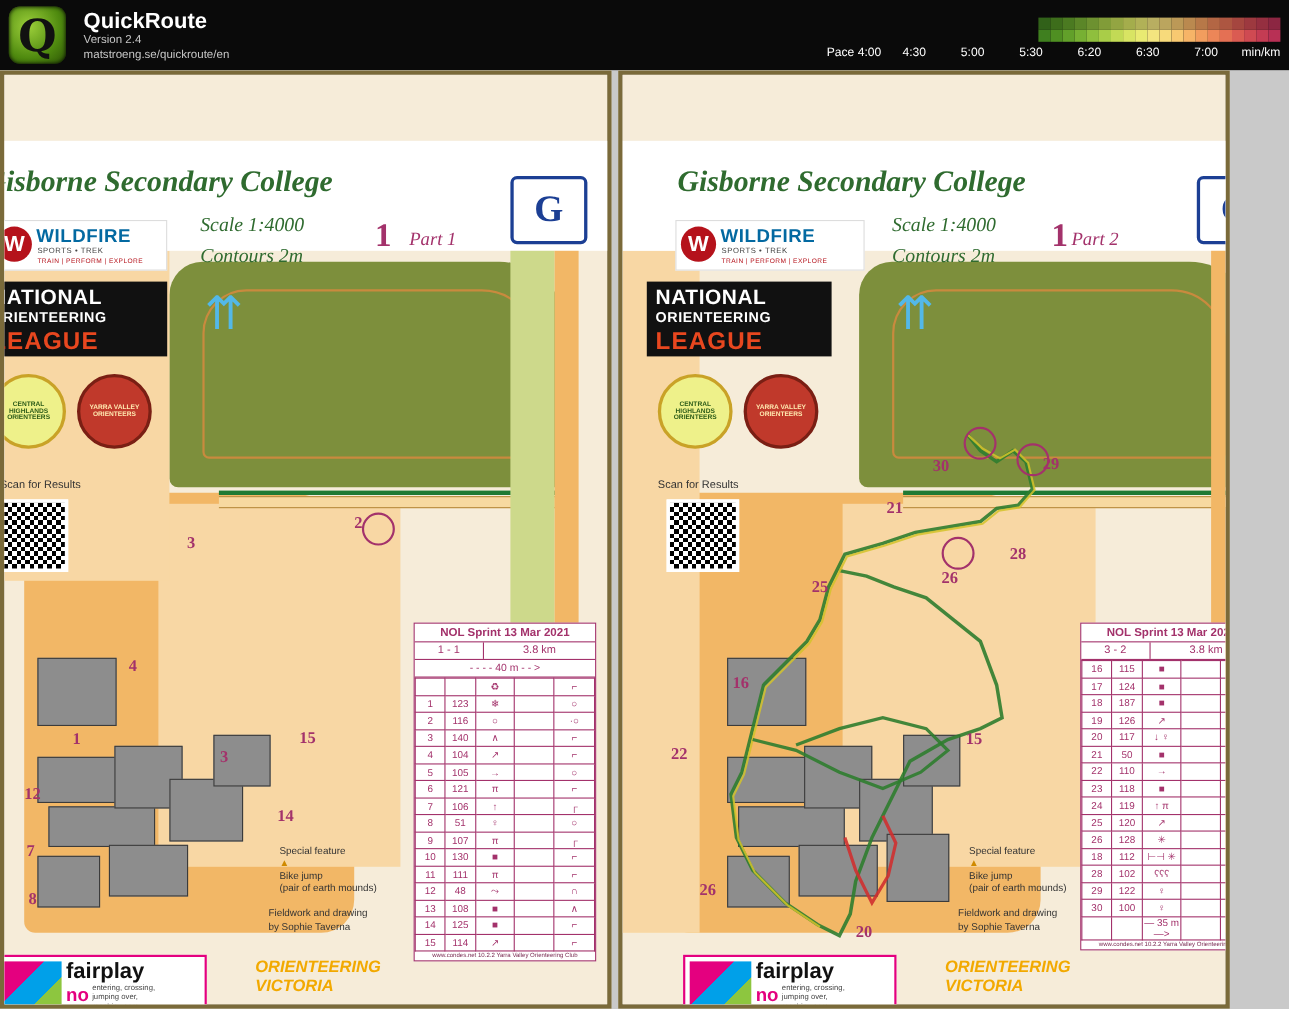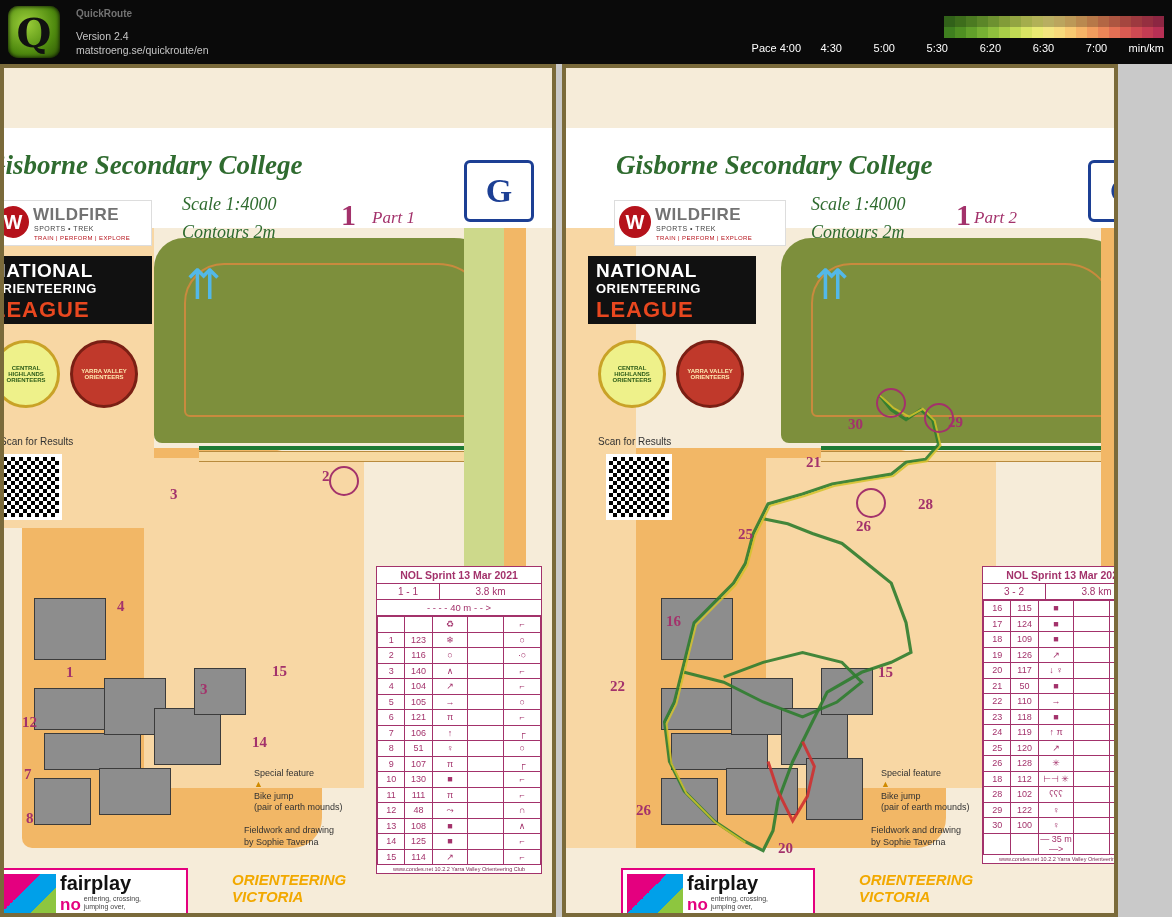--- a/index.html
+++ b/index.html
@@ -18,21 +18,21 @@
     border-radius:10px;
     background:radial-gradient(circle at 35% 35%, #9ccf3a 0%, #4f8a0f 60%, #2d5406 100%);
     box-shadow:inset 0 0 4px #000;
   }
   .logo .q{
     position:absolute;left:0;top:0;width:52px;height:52px;
     display:flex;align-items:center;justify-content:center;
     font-family:"DejaVu Serif", serif;font-size:40px;font-weight:bold;color:#111;
   }
   .app-title{
-    position:absolute;left:76px;top:8px;font-size:10px;font-weight:bold;color:#737373;
+    position:absolute;left:76px;top:8px;font-size:20px;font-weight:bold;color:#ffffff;
   }
   .app-version{
     position:absolute;left:76px;top:30px;font-size:10.5px;color:#c6c6c6;
   }
   .app-url{
     position:absolute;left:76px;top:44px;font-size:10.5px;color:#c6c6c6;
   }
   
   .scale-wrap{position:absolute;right:8px;top:16px;height:40px;}
   .swatches{
@@ -94,21 +94,21 @@
   }
   .part-label{
     position:absolute;font-family:"Liberation Serif", serif;font-style:italic;
     color:#a3326b;font-size:17px;
   }
   
   .wildfire{
     position:absolute;background:#ffffff;border:1px solid #ddd;
   }
   .wildfire .wf-name{
-    position:absolute;left:40px;top:4px;font-size:17px;font-weight:bold;color:#737373;letter-spacing:.5px;
+    position:absolute;left:40px;top:4px;font-size:17px;font-weight:bold;color:#0369a1;letter-spacing:.5px;
   }
   .wildfire .wf-sub{
     position:absolute;left:41px;top:24px;font-size:7px;color:#444;letter-spacing:.5px;
   }
   .wildfire .wf-sub2{
     position:absolute;left:41px;top:34px;font-size:6px;color:#b5121b;letter-spacing:.4px;
   }
   .wf-mark{
     position:absolute;left:4px;top:5px;width:32px;height:32px;border-radius:50%;
     background:#b5121b;color:#fff;font-weight:bold;font-size:20px;
@@ -620,21 +620,21 @@
               </tr>
               <tr>
                 <td class="n">17</td>
                 <td class="n">124</td>
                 <td class="c">■</td>
                 <td class="c"></td>
                 <td class="s">┌</td>
               </tr>
               <tr>
                 <td class="n">18</td>
-                <td class="n">109</td>
+                <td class="n">187</td>
                 <td class="c">■</td>
                 <td class="c"></td>
                 <td class="s">┌</td>
               </tr>
               <tr>
                 <td class="n">19</td>
                 <td class="n">126</td>
                 <td class="c">↗</td>
                 <td class="c"></td>
                 <td class="s">├</td>

